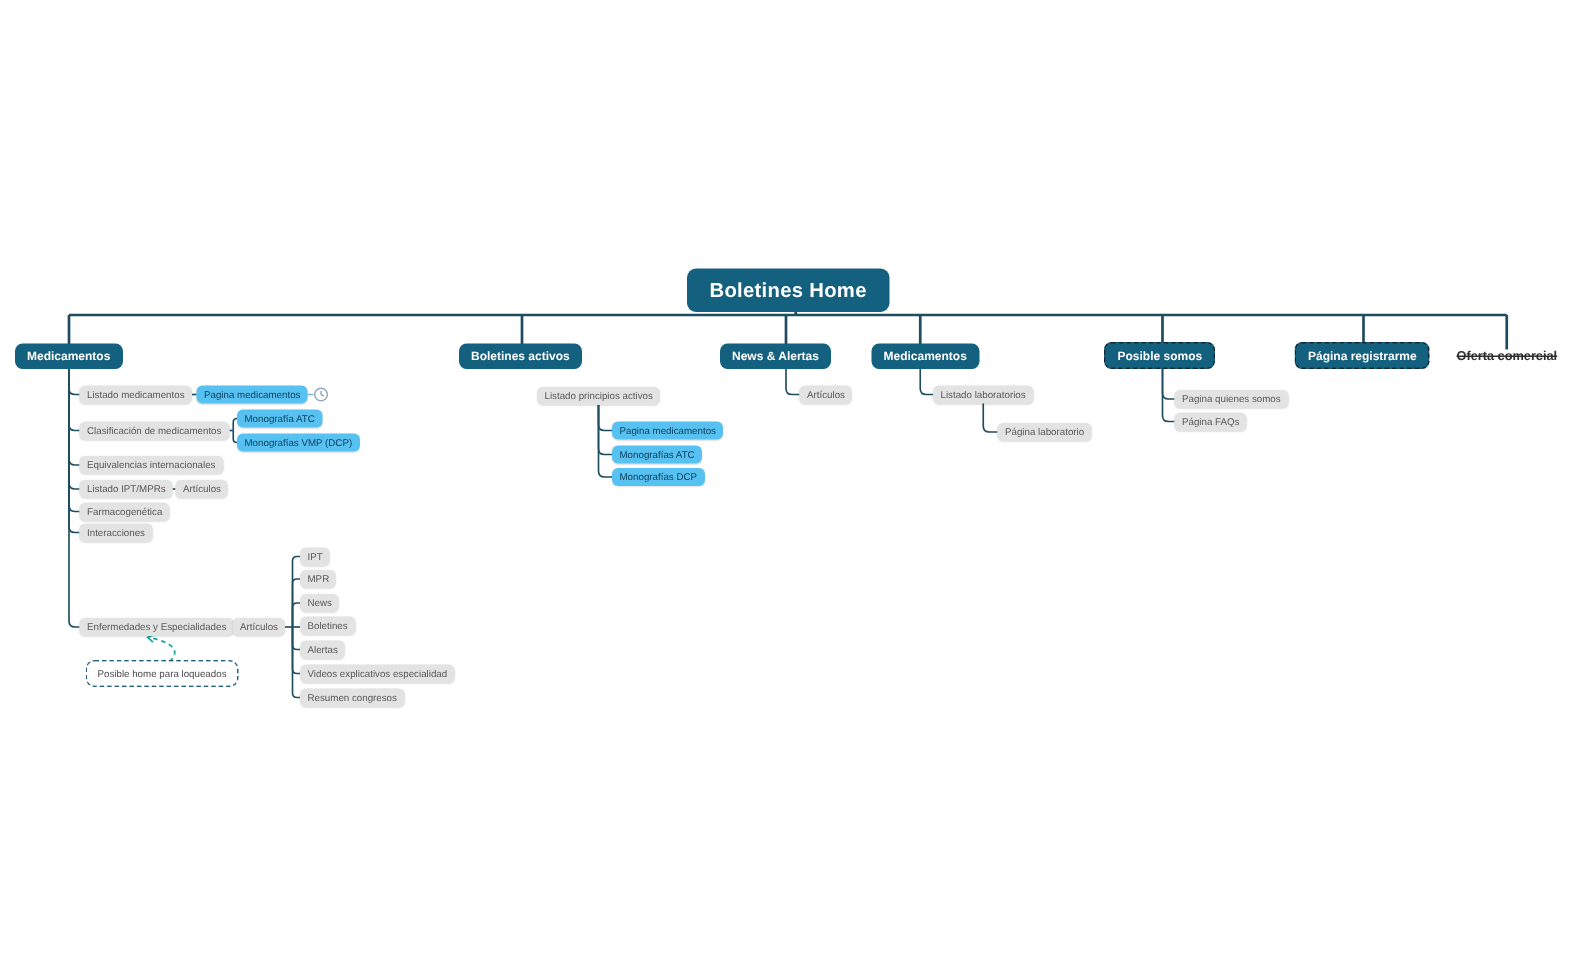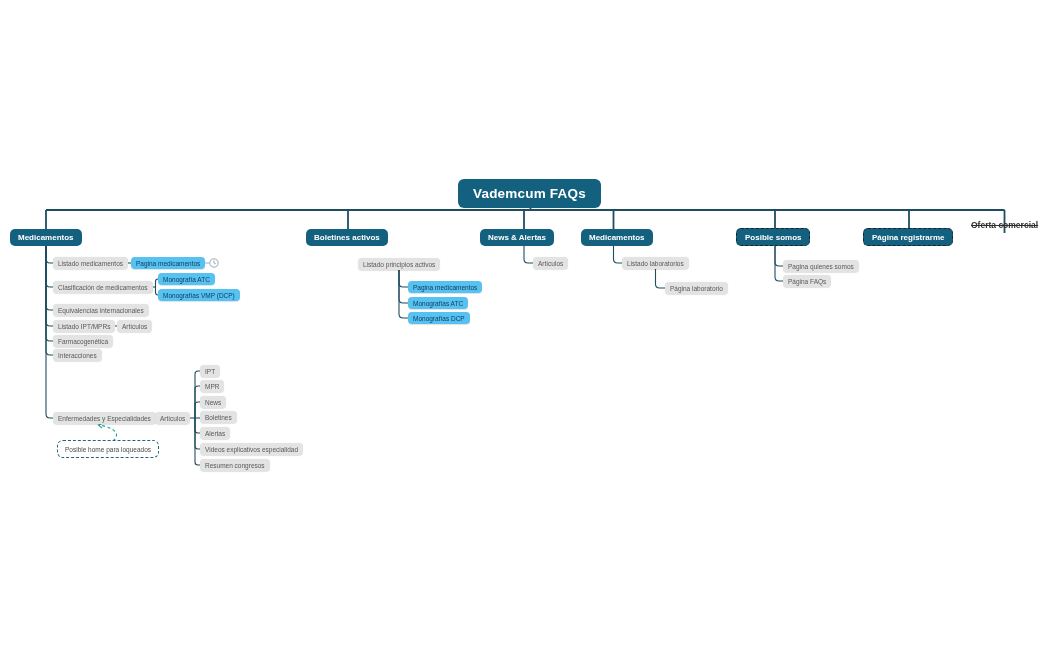--- a/index.html
+++ b/index.html
@@ -71,28 +71,28 @@
       <path d="M655.5,268V284Q655.5,288 659.5,288H665" class="line w1"></path>
       <path d="M775,245V262Q775,266 779,266H783" class="line w1"></path>
       <path d="M775,245V277Q775,281 779,281H783" class="line w1"></path>
       <path d="M113,441C121,434 115,428 99,425" class="arrowline" marker-end="url(#arrh)"></path>
       <path d="M205,263H209" class="iconline"></path>
       <g>
         <circle cx="214" cy="263" r="4.2" fill="#fff" stroke="#96A9B8" stroke-width="1"></circle>
         <path d="M214,263L214,260.6M214,263L215.9,264" stroke="#96A9B8" stroke-width="1" fill="none"></path>
       </g>
     </svg>
-<div class="node root" style="left: 458px; top: 179px;">Vademcum FAQs</div>
+<div class="node root" style="left: 458px; top: 179px;">Boletines Home</div>
     <div class="node branch" style="left: 10px; top: 229px;">Medicamentos</div>
     <div class="node branch" style="left: 306px; top: 229px;">Boletines activos</div>
     <div class="node branch" style="left: 480px; top: 229px;">News &amp; Alertas</div>
     <div class="node branch" style="left: 581px; top: 229px;">Medicamentos</div>
     <div class="node branch-dashed" style="left: 736px; top: 228px;">Posible somos</div>
     <div class="node branch-dashed" style="left: 863px; top: 228px;">Página registrarme</div>
-    <div class="node strike" style="left: 971px; top: 220px;">Oferta comercial</div>
+    <div class="node strike" style="left: 971px; top: 232px;">Oferta comercial</div>
     <div class="node gray" style="left: 53px; top: 257px;">Listado medicamentos</div>
     <div class="node blue" style="left: 131px; top: 257px;">Pagina medicamentos</div>
     <div class="node gray" style="left: 53px; top: 281px;">Clasificación de medicamentos</div>
     <div class="node blue" style="left: 158px; top: 273px;">Monografía ATC</div>
     <div class="node blue" style="left: 158px; top: 289px;">Monografías VMP (DCP)</div>
     <div class="node gray" style="left: 53px; top: 304px;">Equivalencias internacionales</div>
     <div class="node gray" style="left: 53px; top: 320px;">Listado IPT/MPRs</div>
     <div class="node gray" style="left: 117px; top: 320px;">Artículos</div>
     <div class="node gray" style="left: 53px; top: 335px;">Farmacogenética</div>
     <div class="node gray" style="left: 53px; top: 349px;">Interacciones</div>

